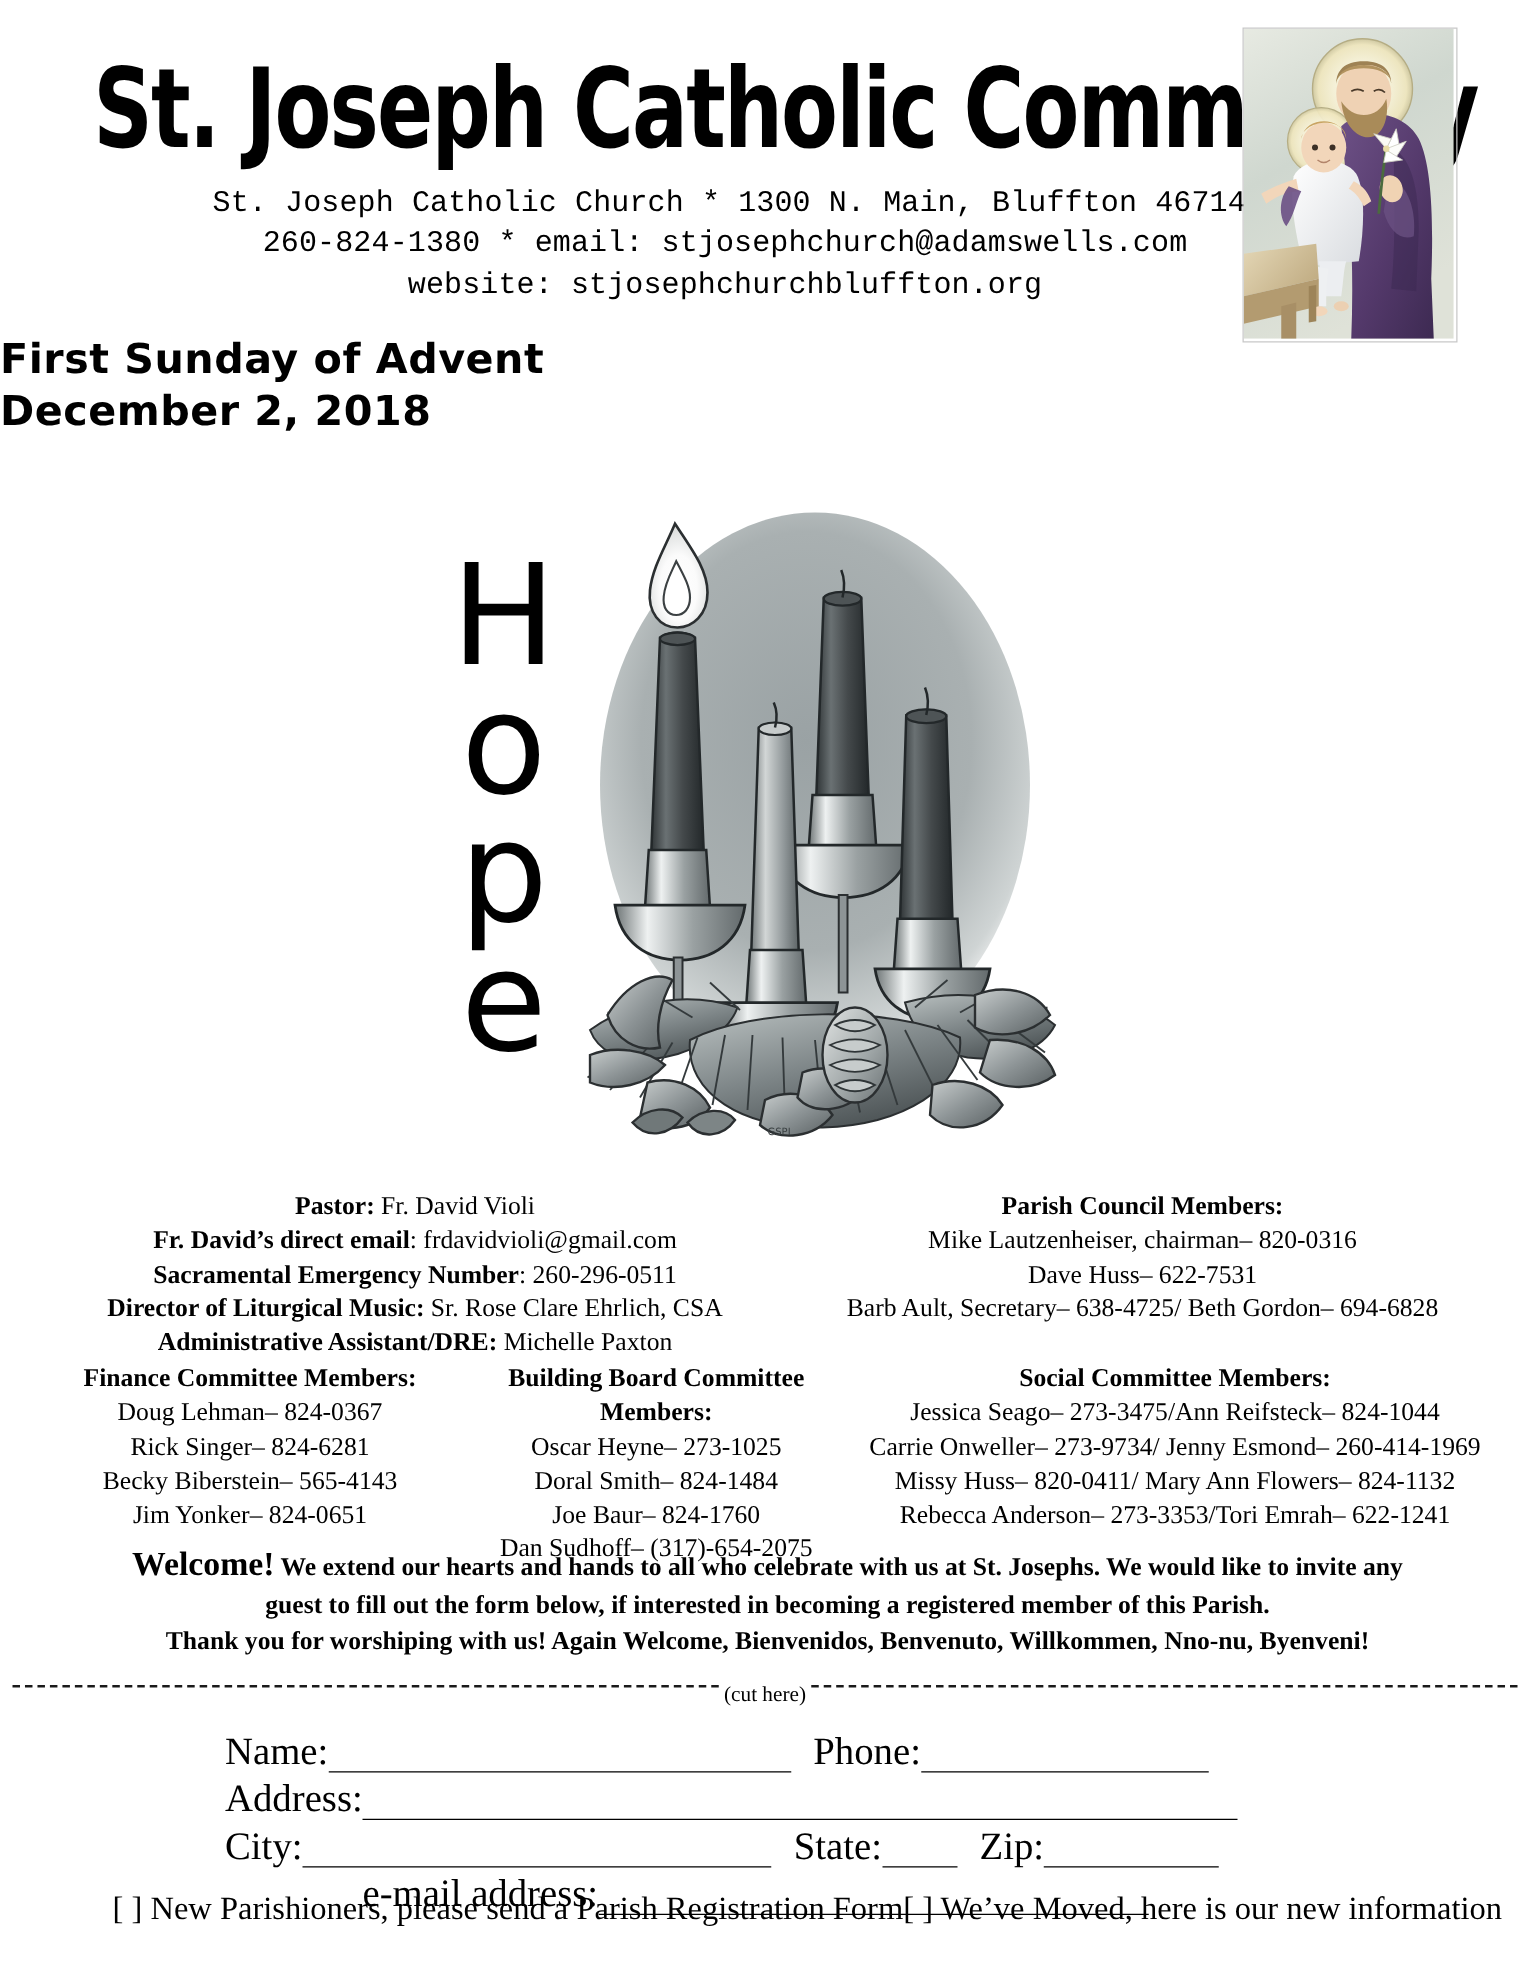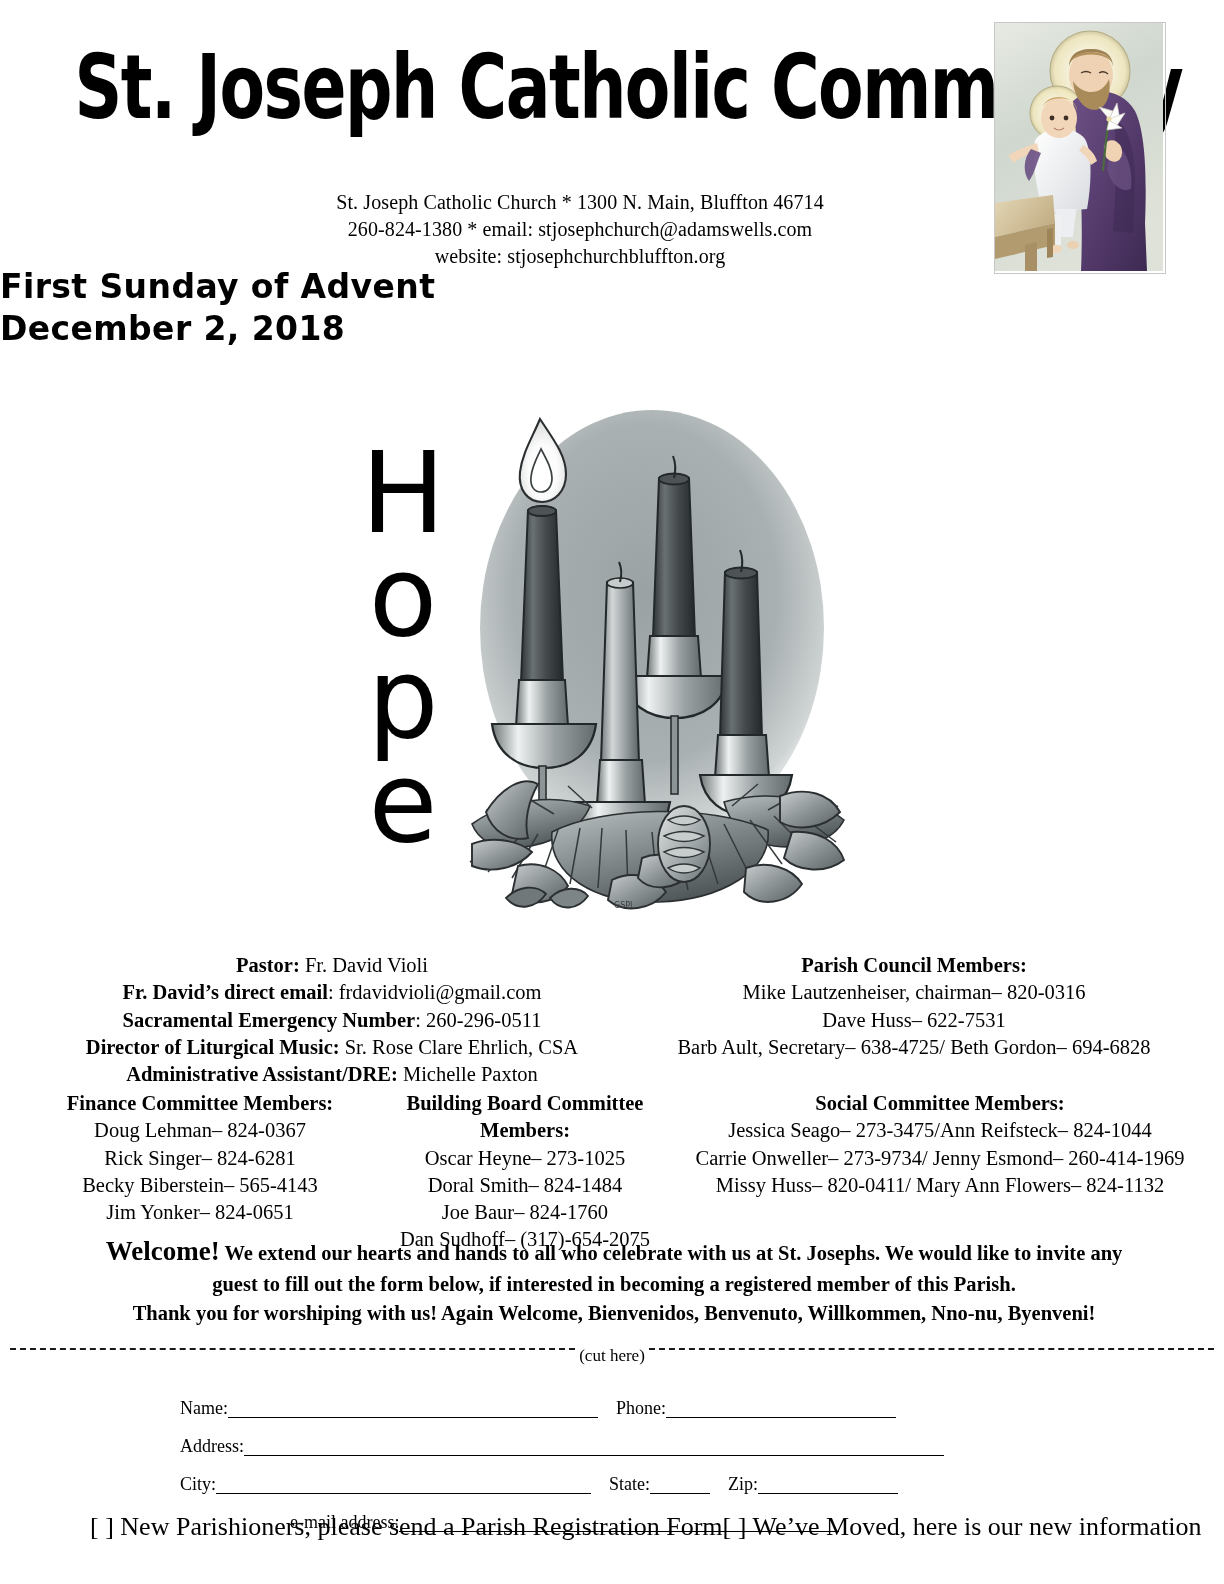--- a/index.html
+++ b/index.html
@@ -37,25 +37,24 @@
     transform: scaleY(1.32) scaleX(0.99);
     transform-origin: center top;
     white-space: nowrap;
   }
   .contact-block {
     position: absolute;
     left: 170px;
     top: 148px;
     width: 820px;
     text-align: center;
-    font-family: Liberation Serif, serif;
-    font-size: 20px;
+    font-family: Liberation Mono, monospace;
+    font-size: 24px;
     line-height: 1.35;
     letter-spacing: 0.1px;
-    margin-top: 41px;
   }
   .contact-block div { white-space: nowrap; }
 
   .saint-image {
     position: absolute;
     left: 994px;
     top: 22px;
     width: 170px;
     height: 250px;
     border: 1px solid #c8c8c8;
@@ -171,21 +170,21 @@
     line-height: 1;
     transform: translateY(-1px);
   }
 
   
   .form {
     position: absolute;
     left: 180px;
     top: 1382px;
     width: 930px;
-    font-size: 18px;
+    font-size: 31px;
   }
   .frow {
     display: flex;
     align-items: flex-end;
     margin-bottom: 2px;
     height: 36px;
   }
   .fl { white-space: nowrap; line-height: 1.05; }
   .rule {
     border-bottom: 1.6px solid #000;
@@ -517,20 +516,21 @@
     <div>Doral Smith– 824-1484</div>
     <div>Joe Baur– 824-1760</div>
     <div>Dan Sudhoff– (317)-654-2075</div>
   </div>
 
   <div class="committee social">
     <div class="hd">Social Committee Members:</div>
     <div>Jessica Seago– 273-3475/Ann Reifsteck– 824-1044</div>
     <div>Carrie Onweller– 273-9734/ Jenny Esmond– 260-414-1969</div>
     <div>Missy Huss– 820-0411/ Mary Ann Flowers– 824-1132</div>
+    <div>Rebecca Anderson– 273-3353/Tori Emrah– 622-1241</div>
   </div>
 </div>
 
 <div class="welcome">
   <div>
     <span class="big">Welcome!</span>
     <span>We extend our hearts and hands to all who celebrate with us at St. Josephs. We would like to invite any</span>
   </div>
   <div>guest to fill out the form below, if interested  in becoming a registered member of this Parish.</div>
   <div>Thank you for worshiping with us! Again Welcome, Bienvenidos, Benvenuto, Willkommen, Nno-nu, Byenveni!</div>

